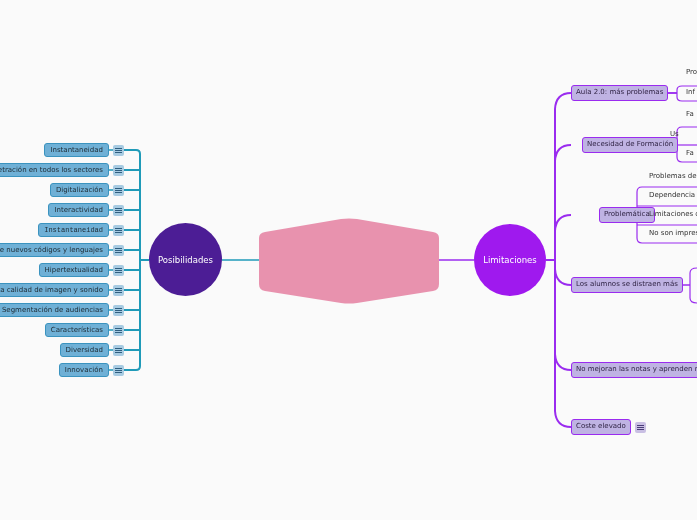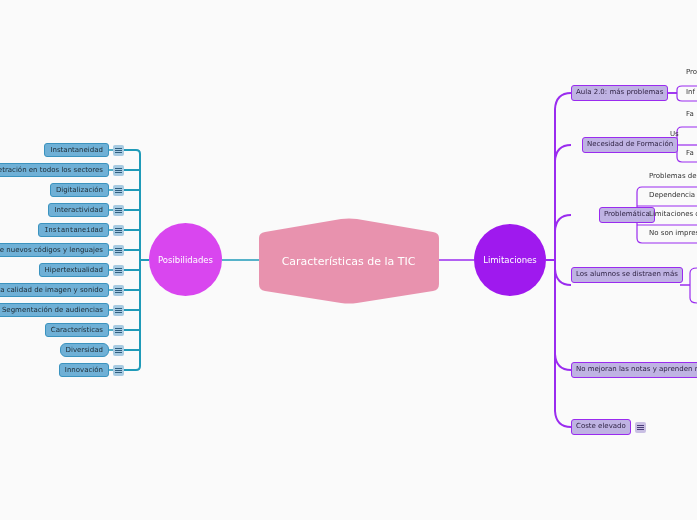--- a/index.html
+++ b/index.html
@@ -71,24 +71,23 @@
     <path d="M637,225 L697,225" fill="none" stroke="#9a2bef" stroke-width="1.2"></path>
     <path d="M624,215 L637,215" fill="none" stroke="#9a2bef" stroke-width="1.5"></path>
     <path d="M680,285 L690,285" fill="none" stroke="#9a2bef" stroke-width="1.5"></path>
     <path d="M697,268 Q690,268 690,273 L690,298 Q690,303 697,303" fill="none" stroke="#9a2bef" stroke-width="1.2"></path>
   </svg>
 
 <div class="center">
   <svg width="183" height="86">
     <path d="M8,14 Q2,15 2,20 L2,66 Q2,72 8,73 L84,85 Q92,86 100,85 L176,73 Q182,72 182,66 L182,20 Q182,15 176,14 L100,1 Q92,0 84,1 Z" fill="#e892ae"></path>
   </svg>
-  <span>Características de la TIC</span>
 </div>
 
-<div class="circle" style="left:149px;top:223px;width:73px;height:73px;background:#d946ef;">
+<div class="circle" style="left:149px;top:223px;width:73px;height:73px;background:#4c1d95;">
   <span>Posibilidades</span>
 </div>
 
 <div class="circle" style="left:474px;top:224px;width:72px;height:72px;background:#9f19ee;">
   <span>Limitaciones</span>
 </div>
 
 <div id="left-nodes">
     <div class="node lnode" style="top: 143px; right: 588px;">Instantaneidad</div>
     <div class="note" style="left: 113px; top: 145px;">
@@ -143,39 +142,39 @@
       <i style="top: 3px;"></i>
       <i style="top: 5px;"></i>
       <i style="top: 7px;"></i>
     </div>
     <div class="node lnode" style="top: 323px; right: 588px;">Características</div>
     <div class="note" style="left: 113px; top: 325px;">
       <i style="top: 3px;"></i>
       <i style="top: 5px;"></i>
       <i style="top: 7px;"></i>
     </div>
-    <div class="node lnode" style="top: 343px; right: 588px; border-radius: 6px;">Diversidad</div>
+    <div class="node lnode" style="top: 343px; right: 588px;">Diversidad</div>
     <div class="note" style="left: 113px; top: 345px;">
       <i style="top: 3px;"></i>
       <i style="top: 5px;"></i>
       <i style="top: 7px;"></i>
     </div>
     <div class="node lnode" style="top: 363px; right: 588px;">Innovación</div>
     <div class="note" style="left: 113px; top: 365px;">
       <i style="top: 3px;"></i>
       <i style="top: 5px;"></i>
       <i style="top: 7px;"></i>
     </div>
   </div>
 
 <div id="right-nodes">
     <div class="node rnode" style="left: 571px; top: 85px;">Aula 2.0: más problemas</div>
     <div class="node rnode" style="left: 571px; top: 137px; margin-left: 11px;">Necesidad de Formación</div>
     <div class="node rnode" style="left: 571px; top: 207px; margin-left: 28px;">Problemática</div>
-    <div class="node rnode" style="left: 571px; top: 267px;">Los alumnos se distraen más</div>
+    <div class="node rnode" style="left: 571px; top: 277px;">Los alumnos se distraen más</div>
     <div class="node rnode" style="left: 571px; top: 362px;">No mejoran las notas y aprenden m</div>
     <div class="node rnode" style="left: 571px; top: 419px;">Coste elevado</div>
     <div class="note p" style="left: 635px; top: 422px;">
       <i style="top: 3px;"></i>
       <i style="top: 5px;"></i>
       <i style="top: 7px;"></i>
     </div>
     <div class="node leaf" style="left: 686px; top: 68px;">Pro</div>
     <div class="node leaf" style="left: 686px; top: 88px;">Inf</div>
     <div class="node leaf" style="left: 686px; top: 110px;">Fa</div>

